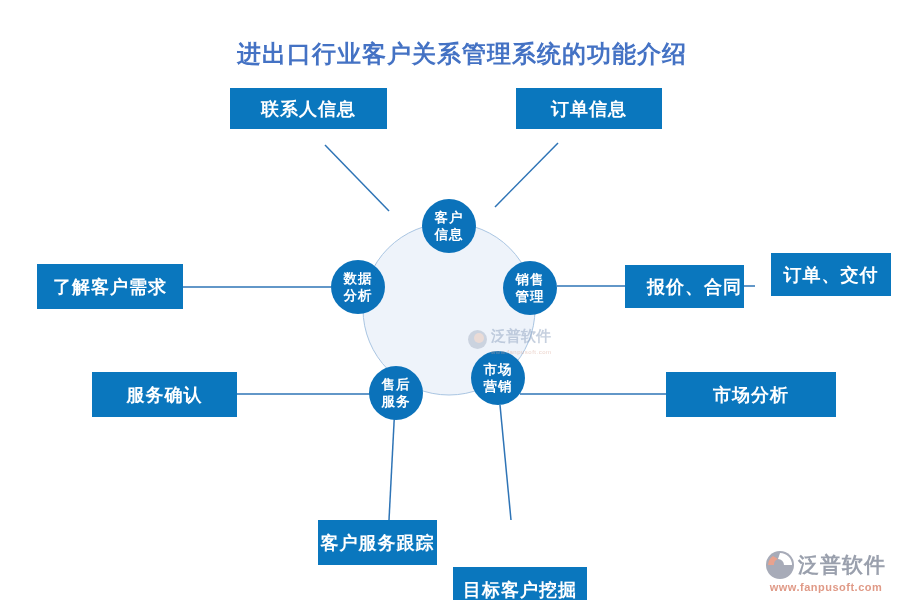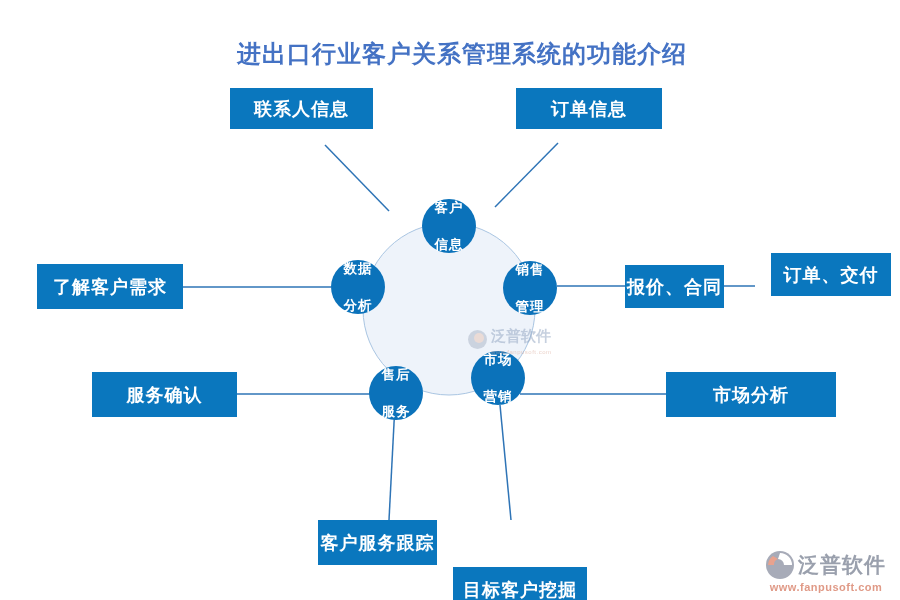--- a/index.html
+++ b/index.html
@@ -16,21 +16,21 @@
   .big-circle{fill:var(--circle-fill,#eef3fa);stroke:var(--circle-stroke,#a9c5e2);stroke-width:1;}
   .connector{stroke:var(--line-blue,#2e74b6);stroke-width:1.5;fill:none;}
   .feature-box{
     position:absolute;display:flex;align-items:center;justify-content:center;
     background:var(--box-blue,#0a77be);color:#ffffff;font-weight:bold;font-size:18px;
     letter-spacing:1px;
   }
   .node{
     position:absolute;width:54px;height:54px;border-radius:50%;
     background:var(--node-blue,#0b72ba);color:#ffffff;font-weight:bold;
-    display:flex;flex-direction:column;align-items:center;justify-content:space-between;
+    display:flex;flex-direction:column;align-items:center;justify-content:center;
     font-size:13.5px;line-height:17px;letter-spacing:1px;
   }
   .watermark{
     position:absolute;left:468px;top:327px;display:flex;align-items:flex-start;
     opacity:0.5;pointer-events:none;
   }
   .watermark .wm-icon{
     width:19px;height:19px;border-radius:50%;background:#aab4c6;position:relative;margin-top:3px;
   }
   .watermark .wm-icon::after{
@@ -56,24 +56,24 @@
     <line class="connector" x1="558" y1="143" x2="495" y2="207"></line>
     <line class="connector" x1="183" y1="287" x2="331" y2="287"></line>
     <line class="connector" x1="557" y1="286" x2="625" y2="286"></line>
     <line class="connector" x1="724" y1="286" x2="755" y2="286"></line>
     <line class="connector" x1="237" y1="394" x2="376" y2="394"></line>
     <line class="connector" x1="520" y1="394" x2="666" y2="394"></line>
     <line class="connector" x1="395" y1="404" x2="389" y2="520"></line>
     <line class="connector" x1="500" y1="405" x2="511" y2="520"></line>
   </svg>
 
-  <div class="feature-box" style="left:230px;top:88px;width:143px;height:41px;">联系人信息</div>
+  <div class="feature-box" style="left:230px;top:88px;width:157px;height:41px;">联系人信息</div>
   <div class="feature-box" style="left:516px;top:88px;width:146px;height:41px;">订单信息</div>
   <div class="feature-box" style="left:37px;top:264px;width:146px;height:45px;">了解客户需求</div>
-  <div class="feature-box" style="left:625px;top:265px;width:99px;height:43px;">报价、合同</div>
+  <div class="feature-box" style="left:625px;top:265px;width:99px;height:43px;padding-left:20px;">报价、合同</div>
   <div class="feature-box" style="left:755px;top:253px;width:120px;height:43px;margin-left:16px;">订单、交付</div>
   <div class="feature-box" style="left:92px;top:372px;width:145px;height:45px;">服务确认</div>
   <div class="feature-box" style="left:666px;top:372px;width:170px;height:45px;">市场分析</div>
   <div class="feature-box" style="left:318px;top:520px;width:119px;height:45px;font-family:Liberation Serif, serif;">客户服务跟踪</div>
   <div class="feature-box" style="left:453px;top:520px;width:134px;height:45px;margin-top:47px;">目标客户挖掘</div>
 
   <div class="node" style="left:422px;top:199px;">
     <span>客户</span>
     <span>信息</span>
   </div>

